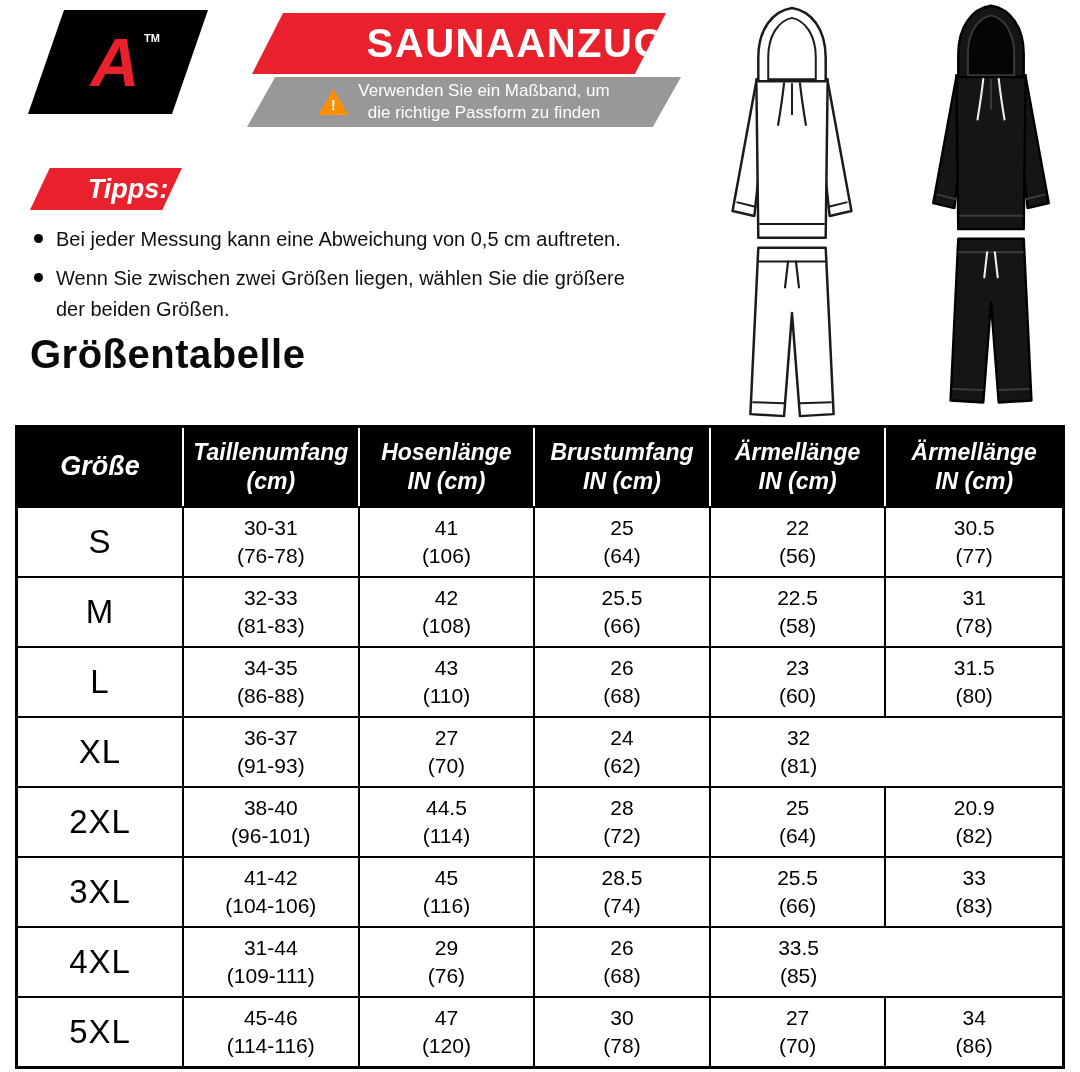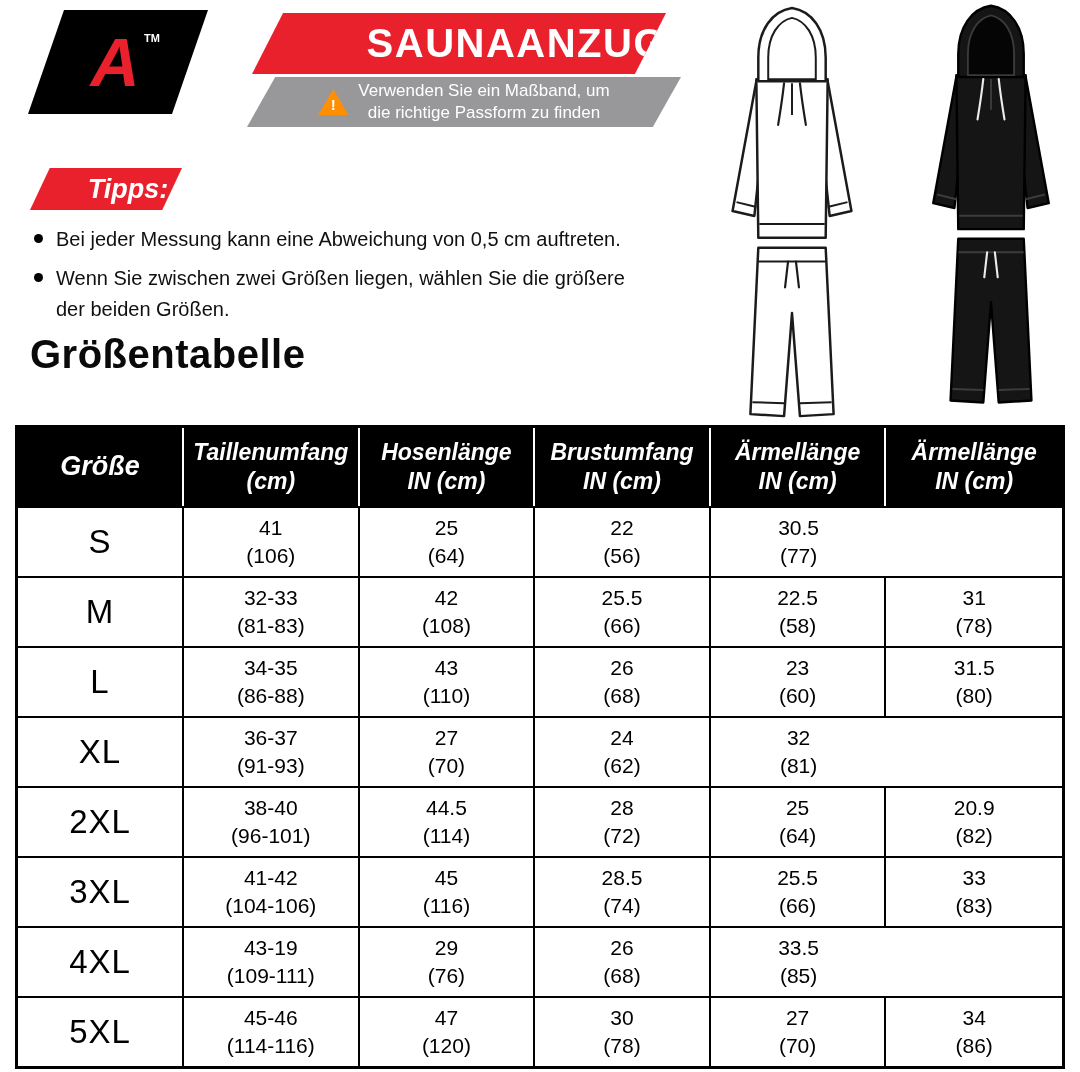--- a/index.html
+++ b/index.html
@@ -175,20 +175,24 @@
         </div>
         <div class="th">
           <div>Ärmellänge</div>
           <div>IN (cm)</div>
         </div>
       </div>
     <div id="tbody">
         <div class="tr">
           <div class="td td-size">S</div>
           <div class="td">
+            <div class="val">30-31</div>
+            <div class="val">(76-78)</div>
+          </div>
+          <div class="td">
             <div class="val">41</div>
             <div class="val">(106)</div>
           </div>
           <div class="td">
             <div class="val">25</div>
             <div class="val">(64)</div>
           </div>
           <div class="td">
             <div class="val">22</div>
             <div class="val">(56)</div>
@@ -305,21 +309,21 @@
             <div class="val">(66)</div>
           </div>
           <div class="td">
             <div class="val">33</div>
             <div class="val">(83)</div>
           </div>
         </div>
         <div class="tr">
           <div class="td td-size">4XL</div>
           <div class="td">
-            <div class="val">43-19</div>
+            <div class="val">31-44</div>
             <div class="val">(109-111)</div>
           </div>
           <div class="td">
             <div class="val">29</div>
             <div class="val">(76)</div>
           </div>
           <div class="td">
             <div class="val">26</div>
             <div class="val">(68)</div>
           </div>

